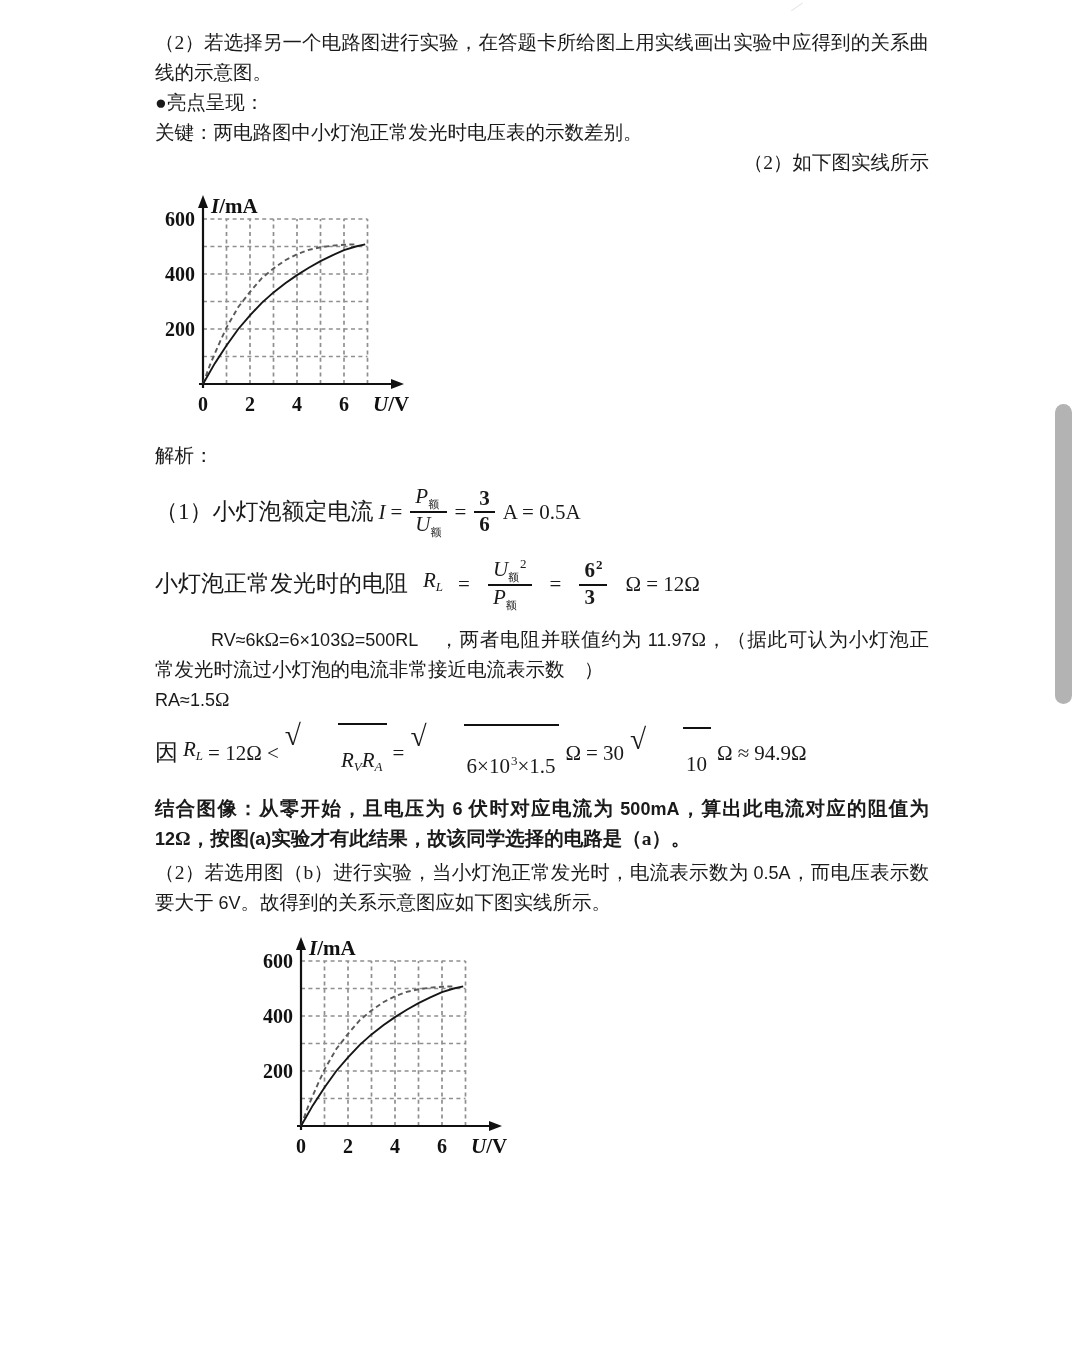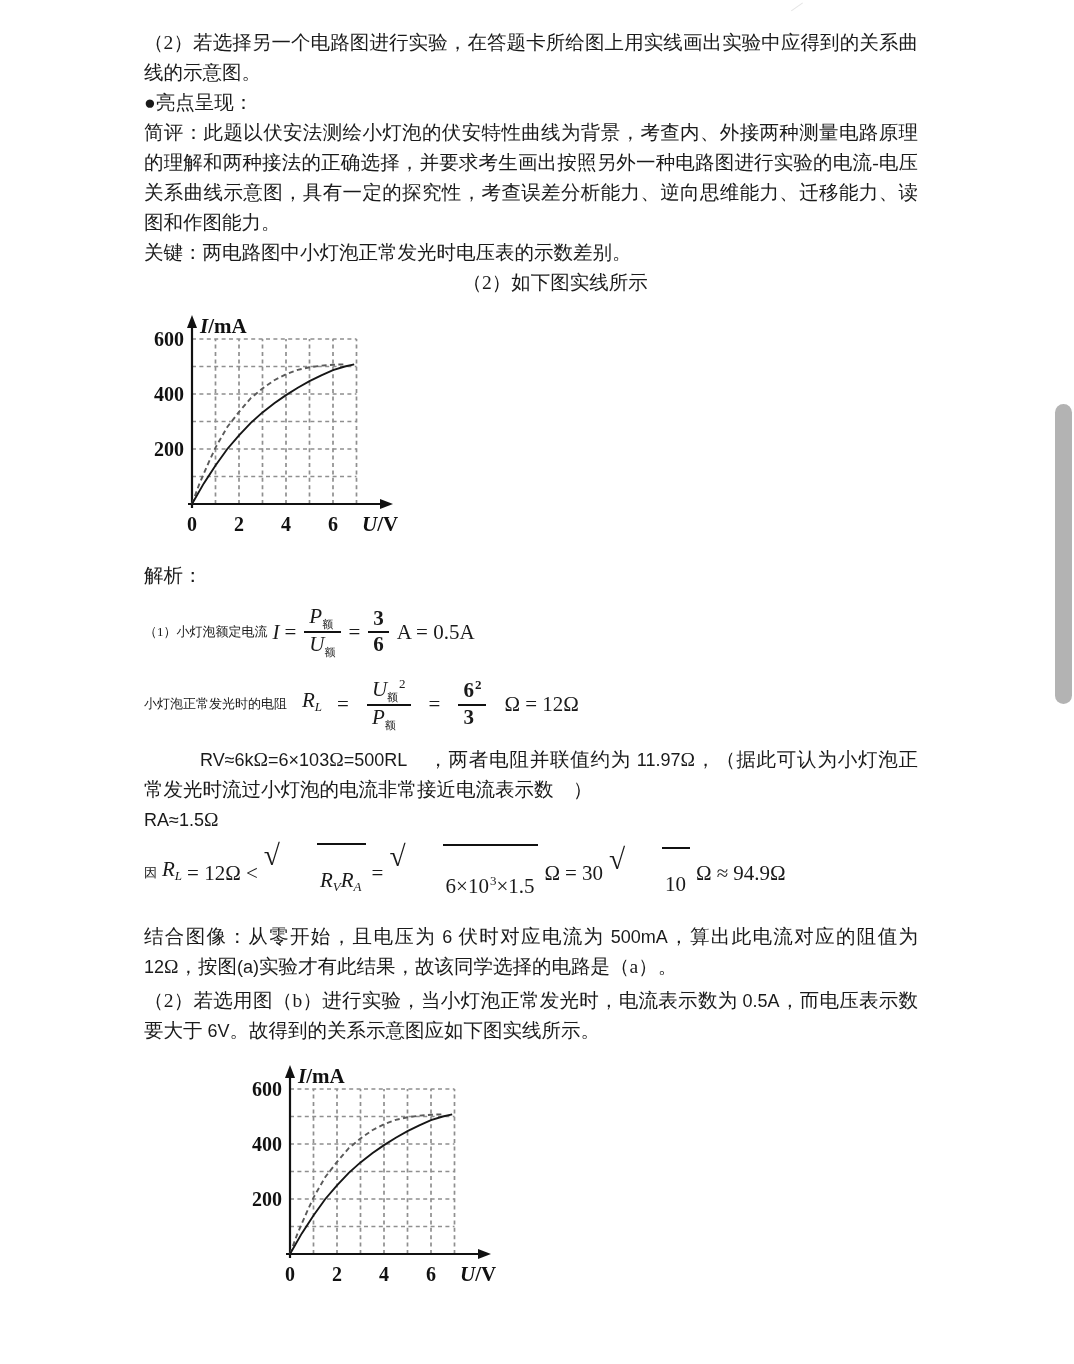--- a/index.html
+++ b/index.html
@@ -1,40 +1,40 @@
 <!DOCTYPE html>
 <html><head>
 <meta charset="utf-8">
 <style>
   html,body{margin:0;padding:0;}
   body{width:1074px;height:1364px;background:#ffffff;overflow:hidden;position:relative;
        font-family:"Liberation Serif","DejaVu Serif",serif;color:#1a1a1a;}
-  .content{position:absolute;left:144px;top:28px;width:774px;font-size:19.5px;line-height:30px;text-align:justify;}
+  .content{position:absolute;left:155px;top:28px;width:774px;font-size:19.5px;line-height:30px;text-align:justify;}
   p{margin:0;}
   .sans{font-family:"Liberation Sans","DejaVu Sans",sans-serif;font-size:18px;}
   .answer1{margin-top:26px;}
-  .answer2{padding-left:48px;text-align:center;}
+  .answer2{padding-left:48px;text-align:right;}
   .chart-box{margin:8px 0 0 2px;}
   .chart-box.second{margin:10px 0 0 100px;}
   .analysis-heading{margin-top:8px;}
   .formula-row{margin-top:14px;display:flex;align-items:center;flex-wrap:nowrap;font-size:21px;gap:5px;text-align:left;}
-  .formula-row .cn{font-size:13px;font-family:Liberation Serif, serif;}
+  .formula-row .cn{font-size:23px;font-family:Liberation Serif, serif;}
   .mvar{font-style:italic;}
   .frac{display:inline-block;text-align:left;vertical-align:middle;margin:0 3px;line-height:1.12;}
   .frac .num{display:block;border-bottom:2px solid #111;padding:0 5px 1px;}
   .frac .den{display:block;padding:0 5px 0;}
   .b{font-weight:bold;}
   sub.cnsub{font-size:11px;vertical-align:-5px;}
   sub.lsub{font-size:13px;font-style:italic;vertical-align:-4px;}
   sup.msup{font-size:13px;vertical-align:8px;margin-left:1px;}
   .sqrt{display:inline-flex;align-items:flex-start;margin:0 1px;}
   .sqrt .sign{font-size:1.4em;line-height:0.9;margin-right:-2px;transform:translateY(-1px);}
   .sqrt .bod{border-top:2px solid #111;padding:20px 4px 0 3px;margin-left:39px;}
   .rv-para{margin-top:14px;text-indent:56px;}
-  .combine{margin-top:20px;}
+  .combine{margin-top:12px;font-weight:bold;}
   .part2{margin-top:4px;}
   
   svg .grid{stroke:#8f8f8f;stroke-width:1.7;stroke-dasharray:4 3.4;}
   svg .axis{stroke:#111;stroke-width:2.2;}
   svg .arrow{fill:#111;}
   svg .tick{font-family:"Liberation Serif","DejaVu Serif",serif;font-weight:bold;font-size:20px;fill:#111;}
   svg .axlab{font-family:"Liberation Serif","DejaVu Serif",serif;font-weight:bold;font-size:21px;fill:#111;}
   svg .curve{fill:none;stroke:#161616;stroke-width:1.9;}
   svg .curve.dashed{stroke:#5a5a5a;stroke-dasharray:5 3.4;}
   .scroll-thumb{position:absolute;right:2px;top:404px;width:17px;height:300px;background:#b3b3b3;border-radius:9px;}
@@ -44,21 +44,20 @@
 <body>
 
 <div class="corner-mark"></div>
 
 <div class="content">
 
   <p>（2）若选择另一个电路图进行实验，在答题卡所给图上用实线画出实验中应得到的关系曲线的示意图。</p>
 
   <p>●亮点呈现：</p>
 
-  <p>简评：此题以伏安法测绘小灯泡的伏安特性曲线为背景，考查内、外接两种测量电路原理的理解和两种接法的正确选择，并要求考生画出按照另外一种电路图进行实验的电流-电压关系曲线示意图，具有一定的探究性，考查误差分析能力、逆向思维能力、迁移能力、读图和作图能力。</p>
 
   <p>关键：两电路图中小灯泡正常发光时电压表的示数差别。</p>
 
   <p class="answer2">（2）如下图实线所示</p>
 
   <div class="chart-box">
     <svg width="262" height="238" viewBox="0 0 262 238">
         <line x1="69.5" y1="198" x2="69.5" y2="33" class="grid"></line>
         <line x1="93" y1="198" x2="93" y2="33" class="grid"></line>
         <line x1="116.5" y1="198" x2="116.5" y2="33" class="grid"></line>

